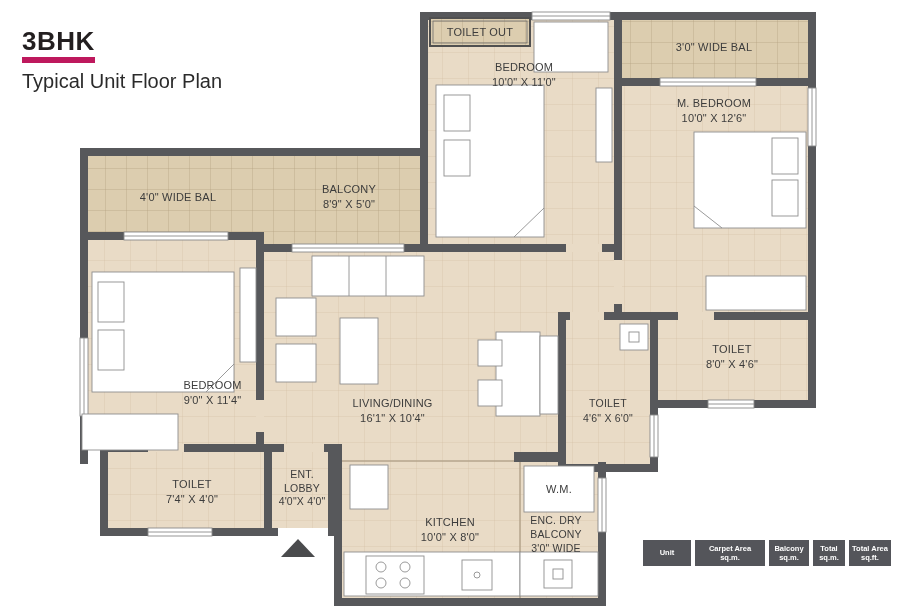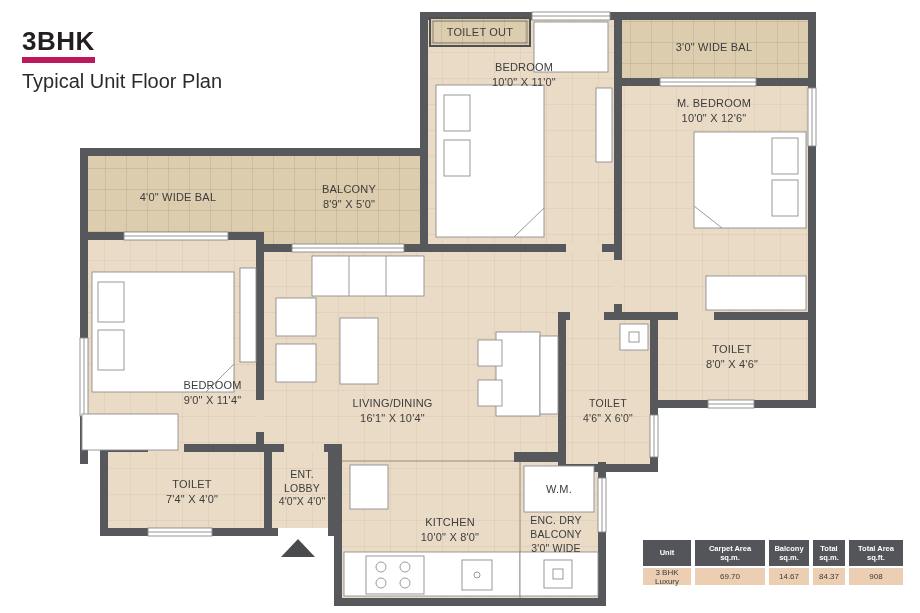--- a/index.html
+++ b/index.html
@@ -18,21 +18,21 @@
   .lbl.small{font-size:10.5px;}
   
   .area-table{position:absolute;left:643px;top:540px;}
   .tr{display:flex;gap:4px;}
   .tr + .tr{margin-top:2px;}
   .th{background:#54555a;color:#ffffff;font-size:7.5px;font-weight:bold;text-align:center;
       display:flex;align-items:center;justify-content:center;white-space:pre-line;
       line-height:1.25;height:26px;}
   .td{background:#eccfb3;color:#3a3a3a;font-size:8px;text-align:center;
       display:flex;align-items:center;justify-content:center;height:17px;}
-  .c0{width:48px;} .c1{width:70px;} .c2{width:40px;} .c3{width:32px;} .c4{width:54px;}
+  .c0{width:48px;} .c1{width:70px;} .c2{width:40px;} .c3{width:32px;} .c4{width:42px;}
 </style>
 </head>
 <body>
 
 <div class="title-block">
   <div class="title-h">3BHK</div>
   <div class="title-s">Typical Unit Floor Plan</div>
 </div>
 
 <svg class="plan" width="920" height="613" viewBox="0 0 920 613">
@@ -265,20 +265,13 @@
     <div class="th c0">Unit</div>
     <div class="th c1">Carpet Area
 sq.m.</div>
     <div class="th c2">Balcony
 sq.m.</div>
     <div class="th c3">Total
 sq.m.</div>
     <div class="th c4">Total Area
 sq.ft.</div>
   </div>
-  <div class="tr">
-    <div class="td c0">3 BHK Luxury</div>
-    <div class="td c1">69.70</div>
-    <div class="td c2">14.67</div>
-    <div class="td c3">84.37</div>
-    <div class="td c4">908</div>
-  </div>
 </div>
 
 </body></html>

